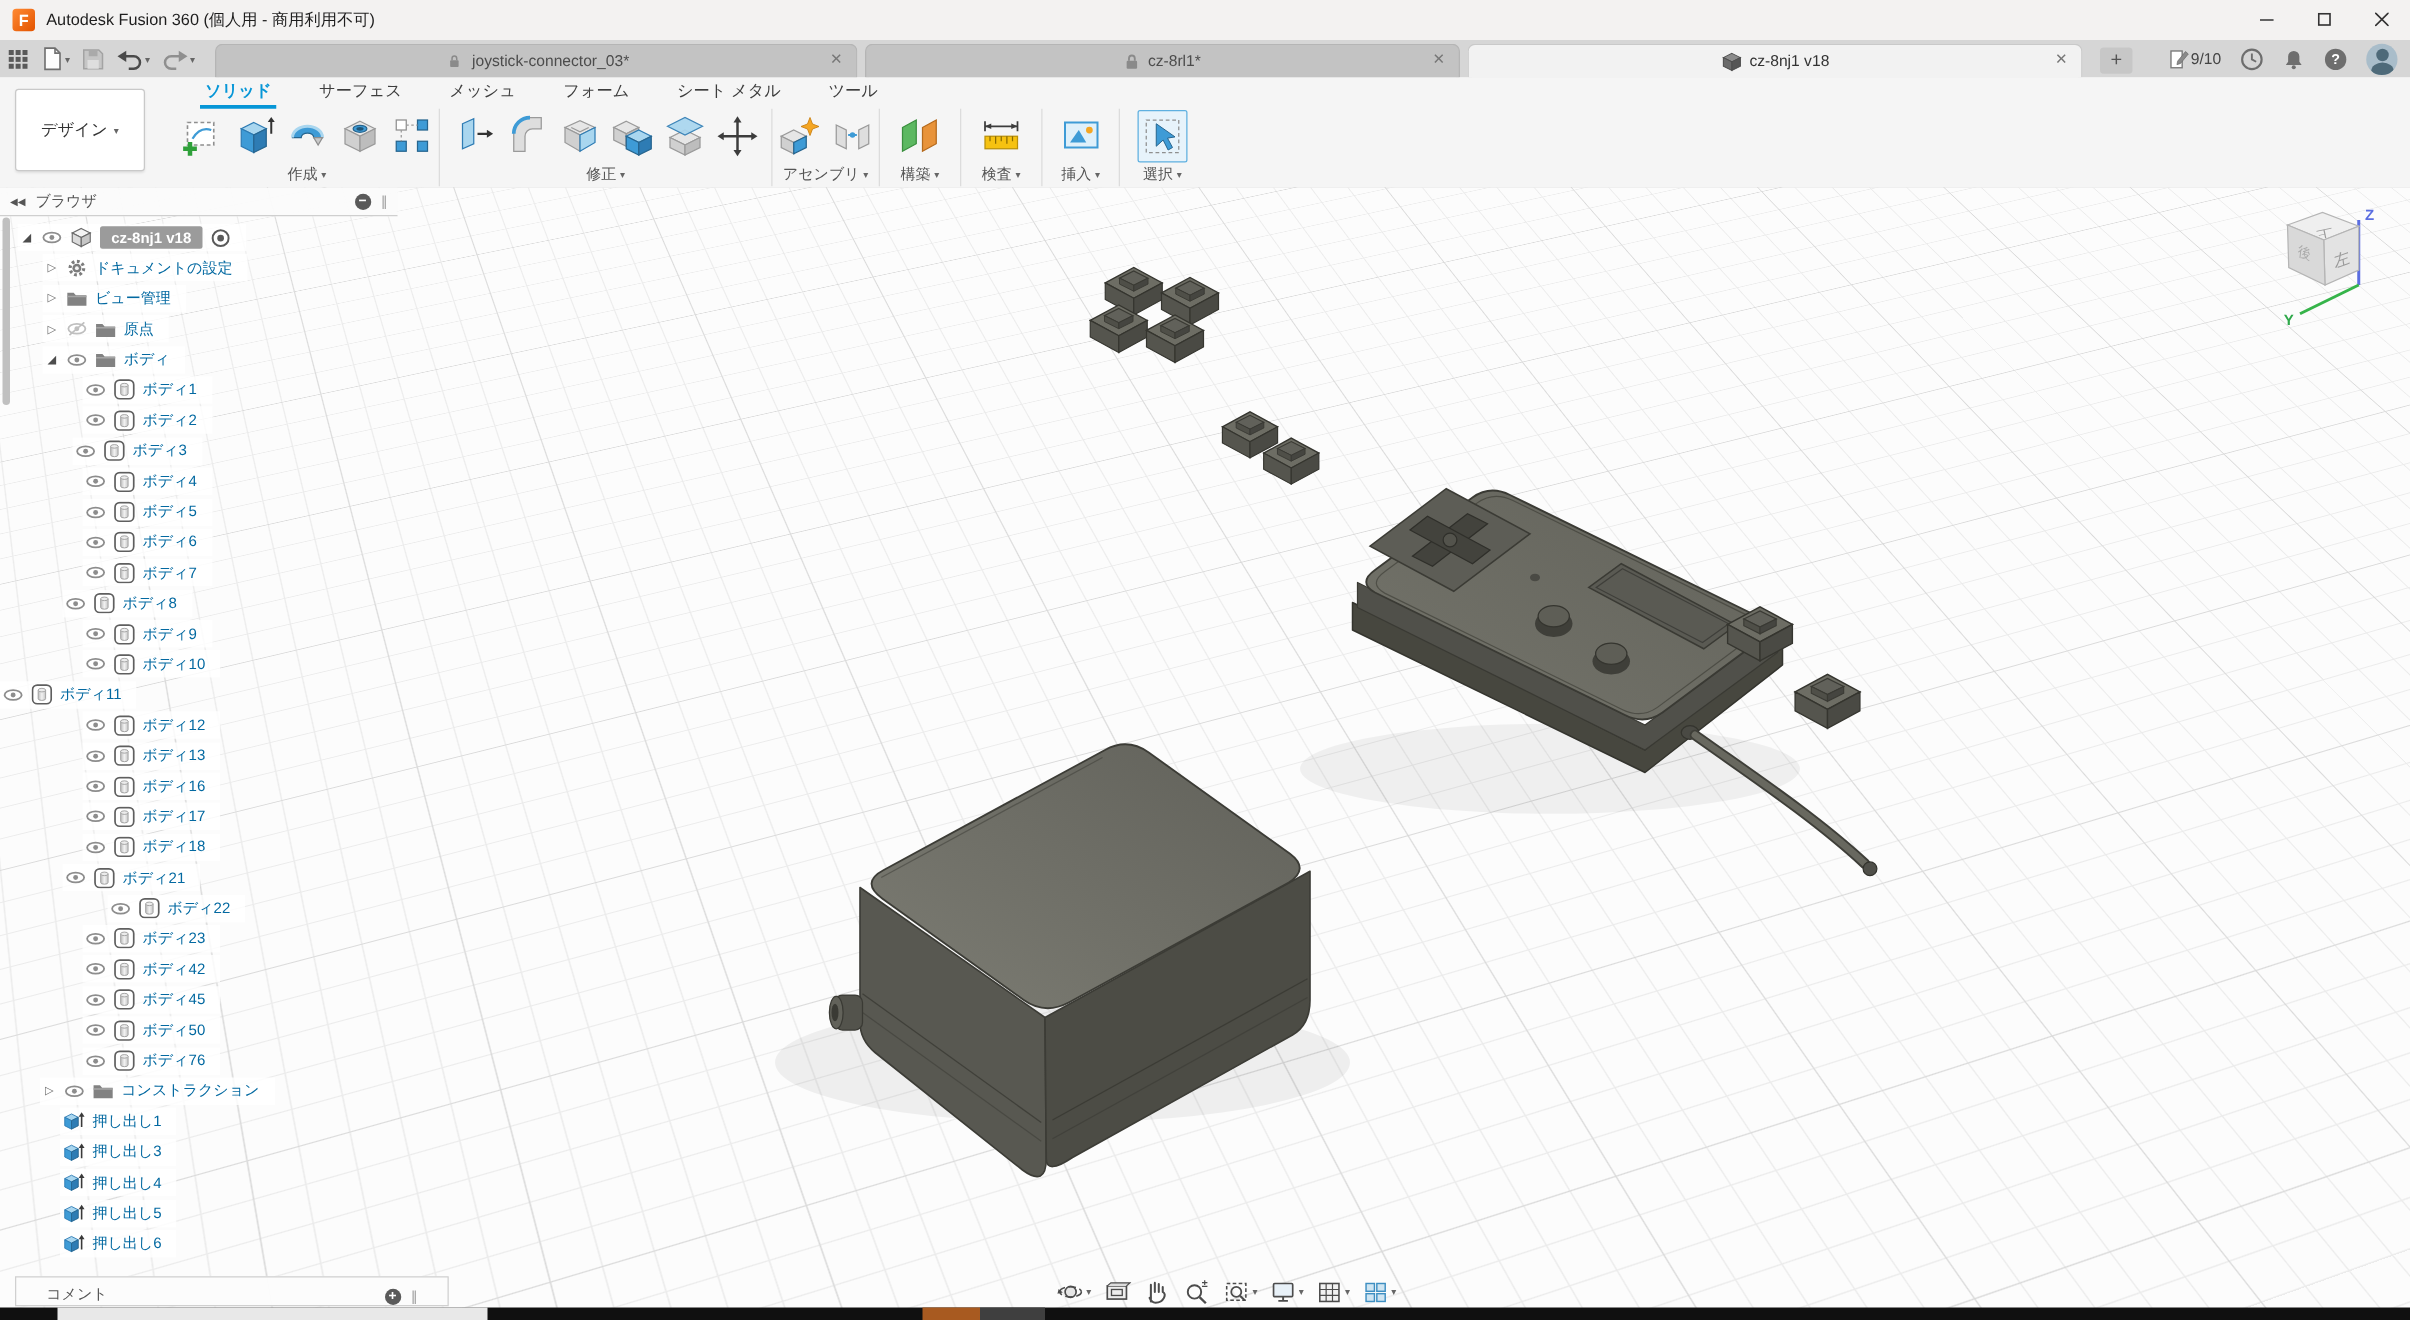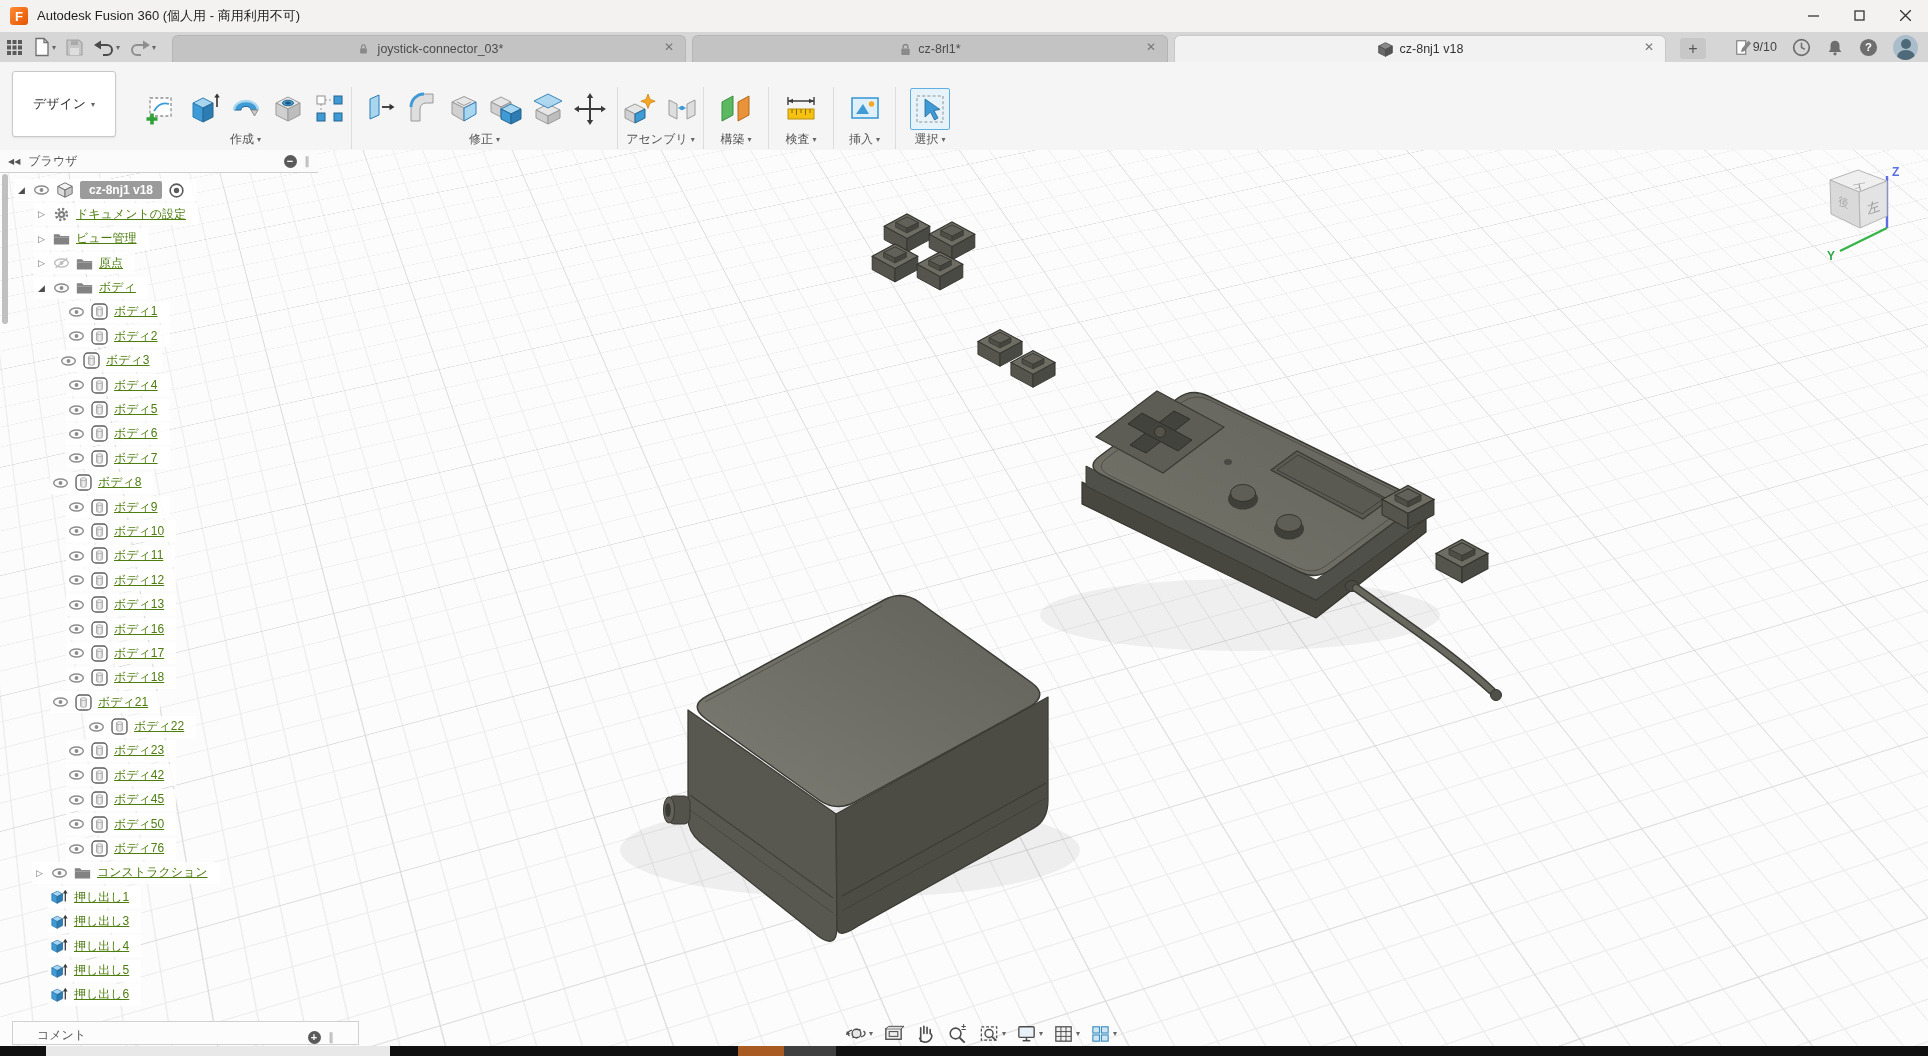--- a/index.html
+++ b/index.html
@@ -75,21 +75,21 @@
   .comment-bar{position:absolute;left:12px;bottom:1px;width:297px;height:22px;background:rgba(252,252,252,.97);
                border:1px solid #d0d0d0;display:flex;align-items:flex-end;font-size:12px;color:#555;padding:0 24px;gap:8px;margin-top:32px;}
   .round-btn{width:13px;height:13px;border-radius:50%;background:#5a5a5a;color:#fff;font-size:11px;line-height:12px;
              text-align:center;font-weight:bold;}
   .grip{color:#9a9a9a;font-size:11px;}
   .navbar{position:absolute;left:842px;bottom:1px;height:24px;display:flex;align-items:center;gap:3px;}
   .nav-btn{display:flex;align-items:center;padding:0 3px;gap:1px;}
   
   .bottom-strip{position:absolute;top:1046px;left:0;width:1928px;height:10px;background:#101010;}
   .seg{position:absolute;top:0;height:10px;}
-  .tlabel{color:#4d7c0f;text-decoration:underline;}
+  .tlabel{color:#0369a1;}
   svg{display:block;}
 </style>
 </head>
 <body>
 
 <svg width="0" height="0" style="position:absolute">
   <defs>
     <linearGradient id="gradCyl" x1="0" y1="0" x2="1" y2="0">
       <stop offset="0" stop-color="#bdbdbd"></stop>
         <stop offset="0.5" stop-color="#f2f2f2"></stop>
@@ -276,20 +276,28 @@
       </div>
     </div>
   </div>
 
   <div class="ribbon">
     <div class="workspace-btn">
       <span>デザイン</span>
       <span class="dd">▾</span>
     </div>
 
+    <div class="ribbon-tabs">
+      <div class="ribbon-tab active">ソリッド</div>
+      <div class="ribbon-tab">サーフェス</div>
+      <div class="ribbon-tab">メッシュ</div>
+      <div class="ribbon-tab">フォーム</div>
+      <div class="ribbon-tab">シート メタル</div>
+      <div class="ribbon-tab">ツール</div>
+    </div>
 
     <div class="ribbon-body">
 
       <div class="ribbon-group" style="width:212px">
         <div class="group-icons">
           <div class="tool-btn">
             <svg width="34" height="34" viewBox="0 0 34 34">
               <rect x="5" y="6" width="21" height="18" fill="#fff" stroke="#8f8f8f" stroke-width="1.3" stroke-dasharray="3,2.2"></rect>
               <path d="M9,19 Q15,9 24,12" stroke="#3e9bd6" fill="none" stroke-width="1.8"></path>
               <path d="M7,21.5 v11 M1.5,27 h11" stroke="#2fa03a" stroke-width="3.6"></path>
@@ -765,21 +773,21 @@
       <svg class="ic14" viewBox="0 0 20 14">
                   <use href="#i-eye"></use>
                 </svg>
       <svg class="ic16" viewBox="0 0 20 20">
                   <use href="#i-body"></use>
                 </svg>
       <span class="tlabel">ボディ10</span>
     </span>
   </div>
 
-  <div class="trow" style="padding-left:66px">
+  <div class="trow" style="">
     <span class="rbg">
       <svg class="ic14" viewBox="0 0 20 14">
                   <use href="#i-eye"></use>
                 </svg>
       <svg class="ic16" viewBox="0 0 20 20">
                   <use href="#i-body"></use>
                 </svg>
       <span class="tlabel">ボディ11</span>
     </span>
   </div>

